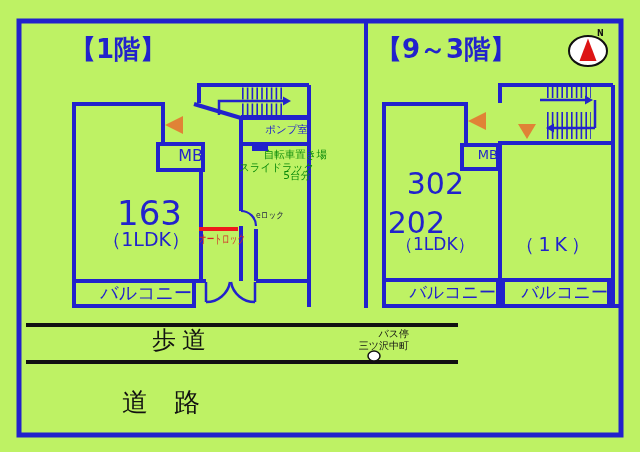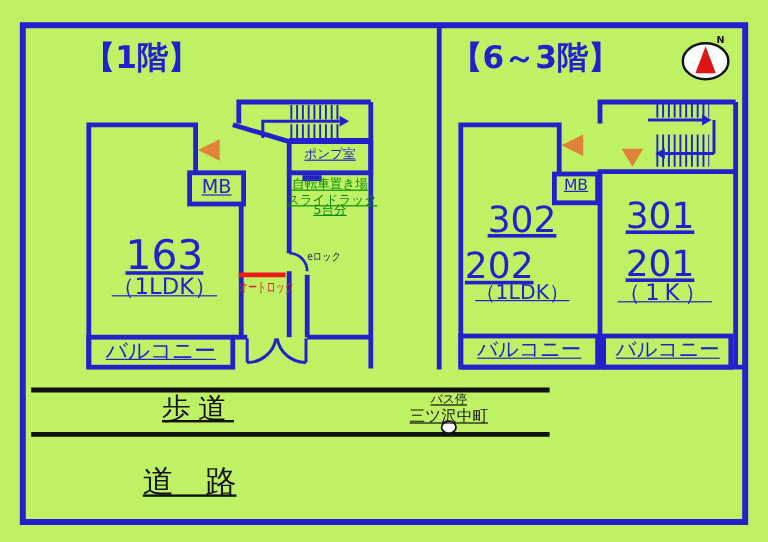--- a/index.html
+++ b/index.html
@@ -7,21 +7,21 @@
     position:relative;width:640px;height:452px;background:#bef264;overflow:hidden;
     font-family:"DejaVu Sans","Liberation Sans",sans-serif;
   }
   #linework{position:absolute;left:0;top:0;}
   .t{position:absolute;white-space:nowrap;line-height:1.05;}
   .blue{color:#2222cc;}
   .green{color:#0a8a0a;}
   .red{color:#d42525;}
   .black{color:#111111;}
   .navy{color:#222244;}
-  .center{text-align:center;text-decoration:underline;}
+  .center{text-align:right;}
   .bold{font-weight:bold;}
 </style>
 </head>
 <body>
 
 <div id="canvas">
 
   <svg id="linework" width="640" height="452" viewBox="0 0 640 452">
 
     <g stroke="#2222cc" fill="none">
@@ -113,36 +113,34 @@
       <ellipse cx="374" cy="356" rx="6" ry="5" stroke-width="1.5" fill="#ffffff"></ellipse>
     </g>
   </svg>
 
   <div class="t blue bold" style="left:70px;top:36px;font-size:26px;">【1階】</div>
   <div class="t blue center" style="left:92px;top:196px;width:90px;font-size:34px;">163</div>
   <div class="t blue center" style="left:84px;top:230px;width:106px;font-size:19px;">（1LDK）</div>
   <div class="t blue center" style="left:76px;top:284px;width:116px;font-size:18px;">バルコニー</div>
   <div class="t blue center" style="left:158px;top:148px;width:45px;font-size:16px;">MB</div>
   <div class="t blue center" style="left:242px;top:124px;width:66px;font-size:10.5px;">ポンプ室</div>
-  <div class="t green center" style="left:239px;top:149px;width:72px;font-size:10.5px;">自転車置き場</div>
+  <div class="t green center" style="left:255px;top:149px;width:72px;font-size:10.5px;">自転車置き場</div>
   <div class="t green center" style="left:239px;top:162px;width:72px;font-size:10.5px;">スライドラック</div>
   <div class="t green center" style="left:239px;top:170px;width:72px;font-size:10.5px;">5台分</div>
   <div class="t navy" style="left:256px;top:211px;font-size:9px;transform:scaleX(0.85);transform-origin:0 0;">eロック</div>
   <div class="t red" style="left:199px;top:233px;font-size:12px;transform:scaleX(0.63);transform-origin:0 0;">オートロック</div>
 
-  <div class="t blue bold" style="left:376px;top:36px;font-size:26px;">【6～3階】</div>
+  <div class="t blue bold" style="left:376px;top:36px;font-size:26px;">【9～3階】</div>
   <div class="t blue center" style="left:406px;top:168px;width:58px;font-size:30px;">302</div>
   <div class="t blue center" style="left:387px;top:207px;width:58px;font-size:30px;">202</div>
   <div class="t blue center" style="left:396px;top:236px;width:78px;font-size:17px;">（1LDK）</div>
-  <div class="t blue center" style="left:520px;top:165px;width:60px;font-size:30px;">301</div>
-  <div class="t blue center" style="left:520px;top:205px;width:60px;font-size:30px;">201</div>
   <div class="t blue center" style="left:514px;top:235px;width:80px;font-size:19px;letter-spacing:4px;">（1K）</div>
   <div class="t blue center" style="left:462px;top:148px;width:36px;font-size:13px;">MB</div>
   <div class="t blue center" style="left:386px;top:284px;width:110px;font-size:17px;">バルコニー</div>
   <div class="t blue center" style="left:505px;top:284px;width:103px;font-size:17px;">バルコニー</div>
   <div class="t black bold" style="left:597px;top:30px;font-size:8px;">N</div>
 
   <div class="t black center" style="left:118px;top:328px;width:94px;font-size:24px;letter-spacing:6px;">歩道</div>
   <div class="t black center" style="left:116px;top:389px;width:84px;font-size:26px;">道　路</div>
   <div class="t black center" style="left:339px;top:329px;width:70px;font-size:10px;">バス停</div>
-  <div class="t black center" style="left:339px;top:341px;width:70px;font-size:13px;">三ツ沢中町</div>
+  <div class="t black center" style="left:339px;top:341px;width:70px;font-size:10px;">三ツ沢中町</div>
 
 </div>
 
 </body></html>

